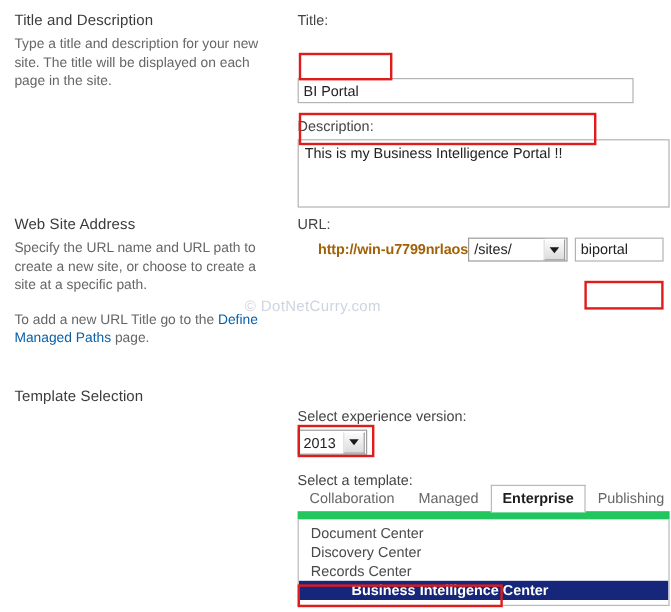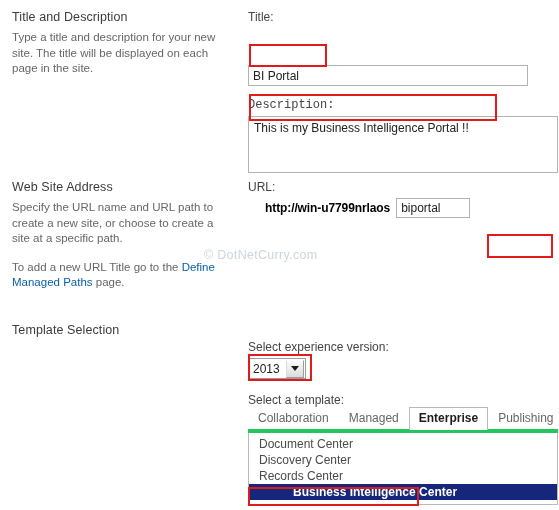--- a/index.html
+++ b/index.html
@@ -107,21 +107,21 @@
   }
 
   
   .url-row {
     display: flex;
     align-items: center;
   }
   .url-host {
     font-size: 12px;
     font-weight: bold;
-    color: #000000;
+    color: #a16207;
     white-space: nowrap;
     letter-spacing: -.1px;
     padding-left: 17px;
   }
   .select-box {
     box-sizing: border-box;
     position: relative;
     border: 1px solid #9c9c9c;
     background: #ffffff;
     height: 20px;
@@ -170,21 +170,21 @@
   
   .ver-select {
     width: 58px;
     height: 21px;
   }
 
   .tabs {
     display: flex;
     align-items: flex-end;
     height: 22px;
-    border-bottom: 4px solid #22c55e;
+    border-bottom: 7px solid #22c55e;
     width: 310px;
     box-sizing: border-box;
   }
   .tab {
     font-size: 12px;
     color: #666666;
     padding: 3px 9px 3px 9px;
     box-sizing: border-box;
     border: 1px solid transparent;
     border-bottom: none;
@@ -241,21 +241,21 @@
 
     <div class="desc-col">
       <div class="section-title">Title and Description</div>
       <p class="section-help">Type a title and description for your new site. The title will be displayed on each page in the site.</p>
     </div>
 
     <div class="field-col">
       <label class="field-label">Title:</label>
       <input class="text-input title-input" type="text" value="BI Portal" style="">
 
-      <label class="field-label" style="margin-top:12px;font-family:Liberation Mono, monospace;">Description:</label>
+      <label class="field-label" style="margin-top:12px;">Description:</label>
       <textarea class="textarea" style="">This is my Business Intelligence Portal !!</textarea>
     </div>
   </div>
 
   <div class="annot" style="left:249px; top:44px; width:78px; height:23px;"></div>
 
   <div class="annot" style="left:249px; top:94px; width:248px; height:27px;"></div>
 
   <div class="section" style="top:180px;">
 
@@ -264,20 +264,26 @@
       <p class="section-help">Specify the URL name and URL path to create a new site, or choose to create a site at a specific path.</p>
       <p class="section-help"><span>To add a new URL Title go to the </span><a href="#" class="link">Define Managed Paths</a><span> page.</span></p>
     </div>
 
     <div class="field-col">
       <label class="field-label">URL:</label>
 
       <div class="url-row">
         <span class="url-host">http://win-u7799nrlaos</span>
 
+        <div class="select-box path-select">
+          <span class="select-value">/sites/</span>
+          <span class="select-arrow">
+              <i></i>
+            </span>
+        </div>
 
         <input class="text-input url-name-input" type="text" value="biportal" style="">
       </div>
     </div>
   </div>
 
   <div class="annot" style="left:487px; top:234px; width:66px; height:24px;"></div>
 
   <div class="watermark" style="left:204px; top:248px;">© DotNetCurry.com</div>
 

